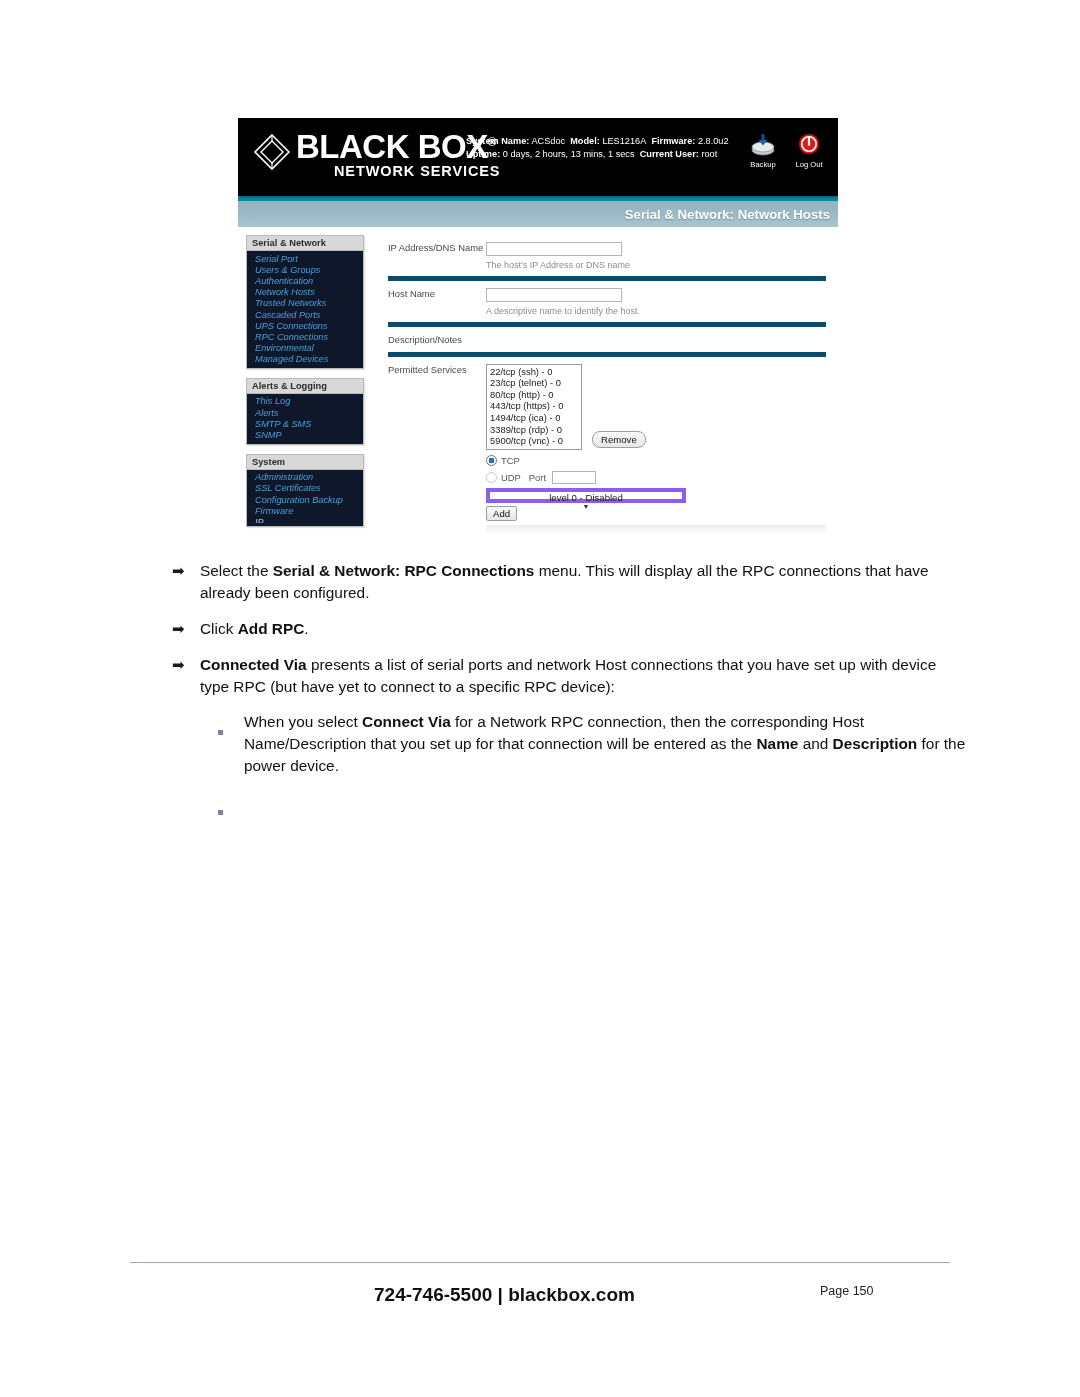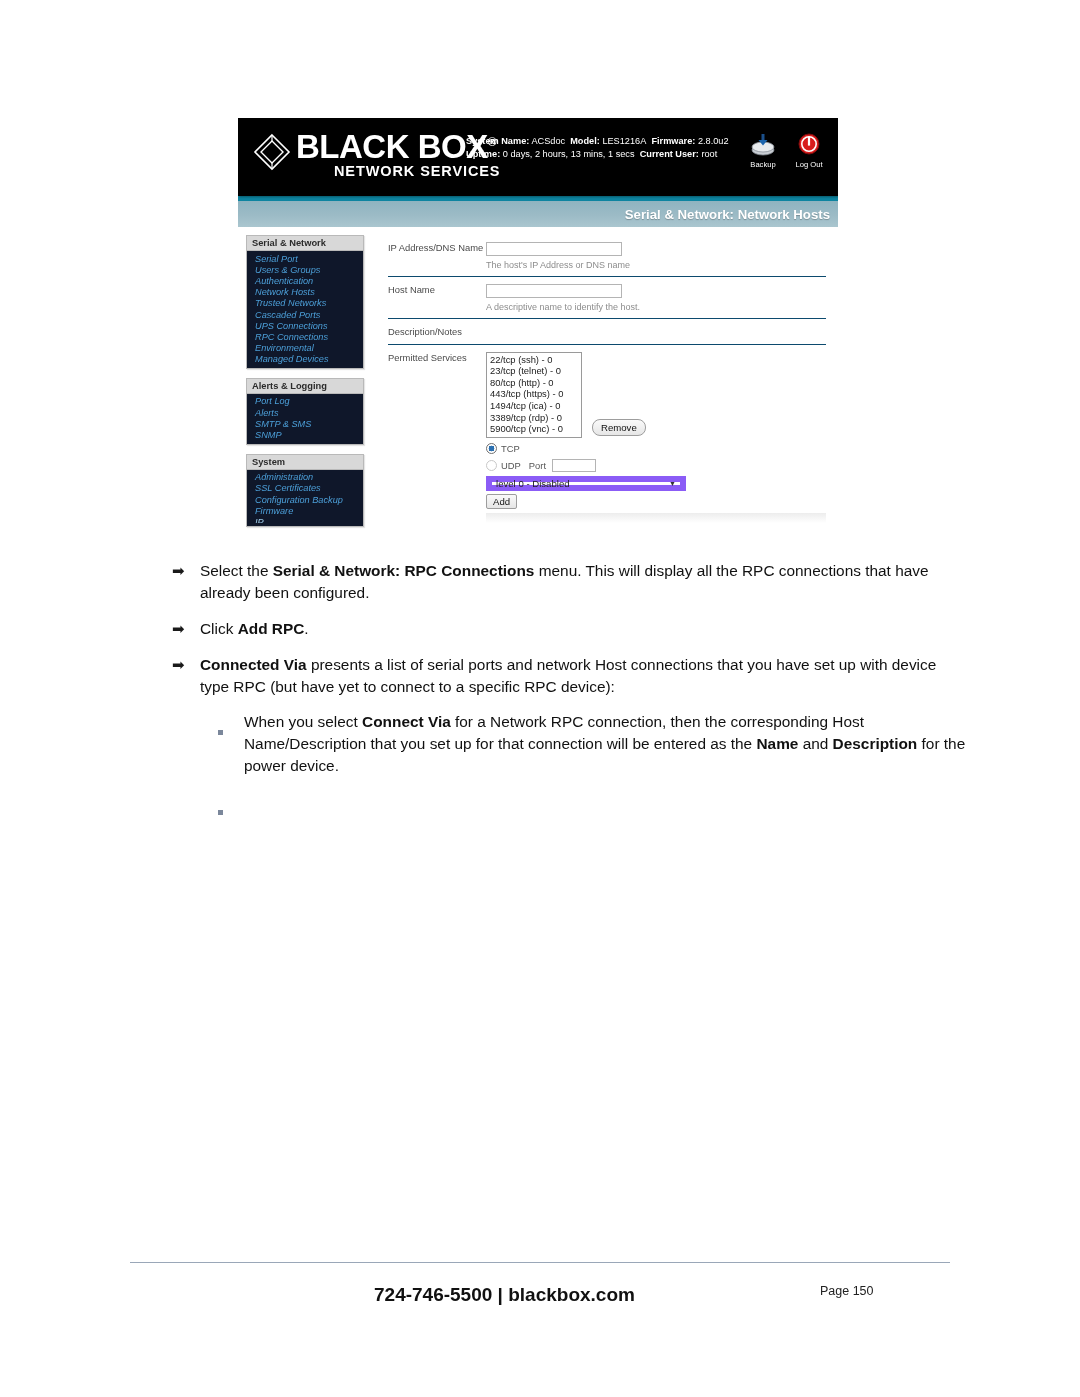--- a/index.html
+++ b/index.html
@@ -144,21 +144,21 @@
     cursor: pointer;
     white-space: nowrap;
     font-style: italic;
   }
   .menu-item.clipped { color: #9fcbe8; height: 5px; overflow: hidden; }
 
   
   .form-area { flex: 1; padding-left: 24px; padding-right: 12px; box-sizing: border-box; }
   .form-row {
     display: flex;
-    border-bottom: 1px solid #0c4a6e;
+    border-bottom: 5px solid #0c4a6e;
     padding: 7px 0 6px 0;
   }
   .form-row.nolines { border-bottom: none; }
   .form-label {
     width: 98px;
     font-size: 9.4px;
     color: #4a4a4a;
     line-height: 1.25;
     flex-shrink: 0;
   }
@@ -223,30 +223,31 @@
     background: #fff;
     margin-left: 6px;
     box-sizing: border-box;
   }
   .port-lbl { margin-left: 8px; color: #555; }
 
   .select-box {
     margin-top: 4px;
     width: 200px;
     height: 15px;
-    border: 6px solid #8b5cf6;
+    border: 4px solid #8b5cf6;
     background: #ffffff;
     display: flex;
     align-items: center;
     justify-content: space-between;
     padding: 0 4px 0 4px;
     box-sizing: border-box;
     font-size: 9.6px;
     color: #222;
     cursor: pointer;
+    flex-direction: column;
   }
   .caret { font-size: 7px; color: #333; }
 
   .fadeout {
     margin-top: 4px;
     height: 10px;
     background: linear-gradient(to bottom, rgba(180,180,180,0.45), rgba(255,255,255,0));
     opacity: 0.55;
   }
 
@@ -401,21 +402,21 @@
           <div class="menu-item">UPS Connections</div>
           <div class="menu-item">RPC Connections</div>
           <div class="menu-item">Environmental</div>
           <div class="menu-item">Managed Devices</div>
         </div>
       </div>
 
       <div class="menu-group">
         <div class="menu-head">Alerts &amp; Logging</div>
         <div class="menu-items">
-          <div class="menu-item">Port Log</div>
+          <div class="menu-item">This Log</div>
           <div class="menu-item">Alerts</div>
           <div class="menu-item">SMTP &amp; SMS</div>
           <div class="menu-item">SNMP</div>
         </div>
       </div>
 
       <div class="menu-group">
         <div class="menu-head">System</div>
         <div class="menu-items">
           <div class="menu-item">Administration</div>

